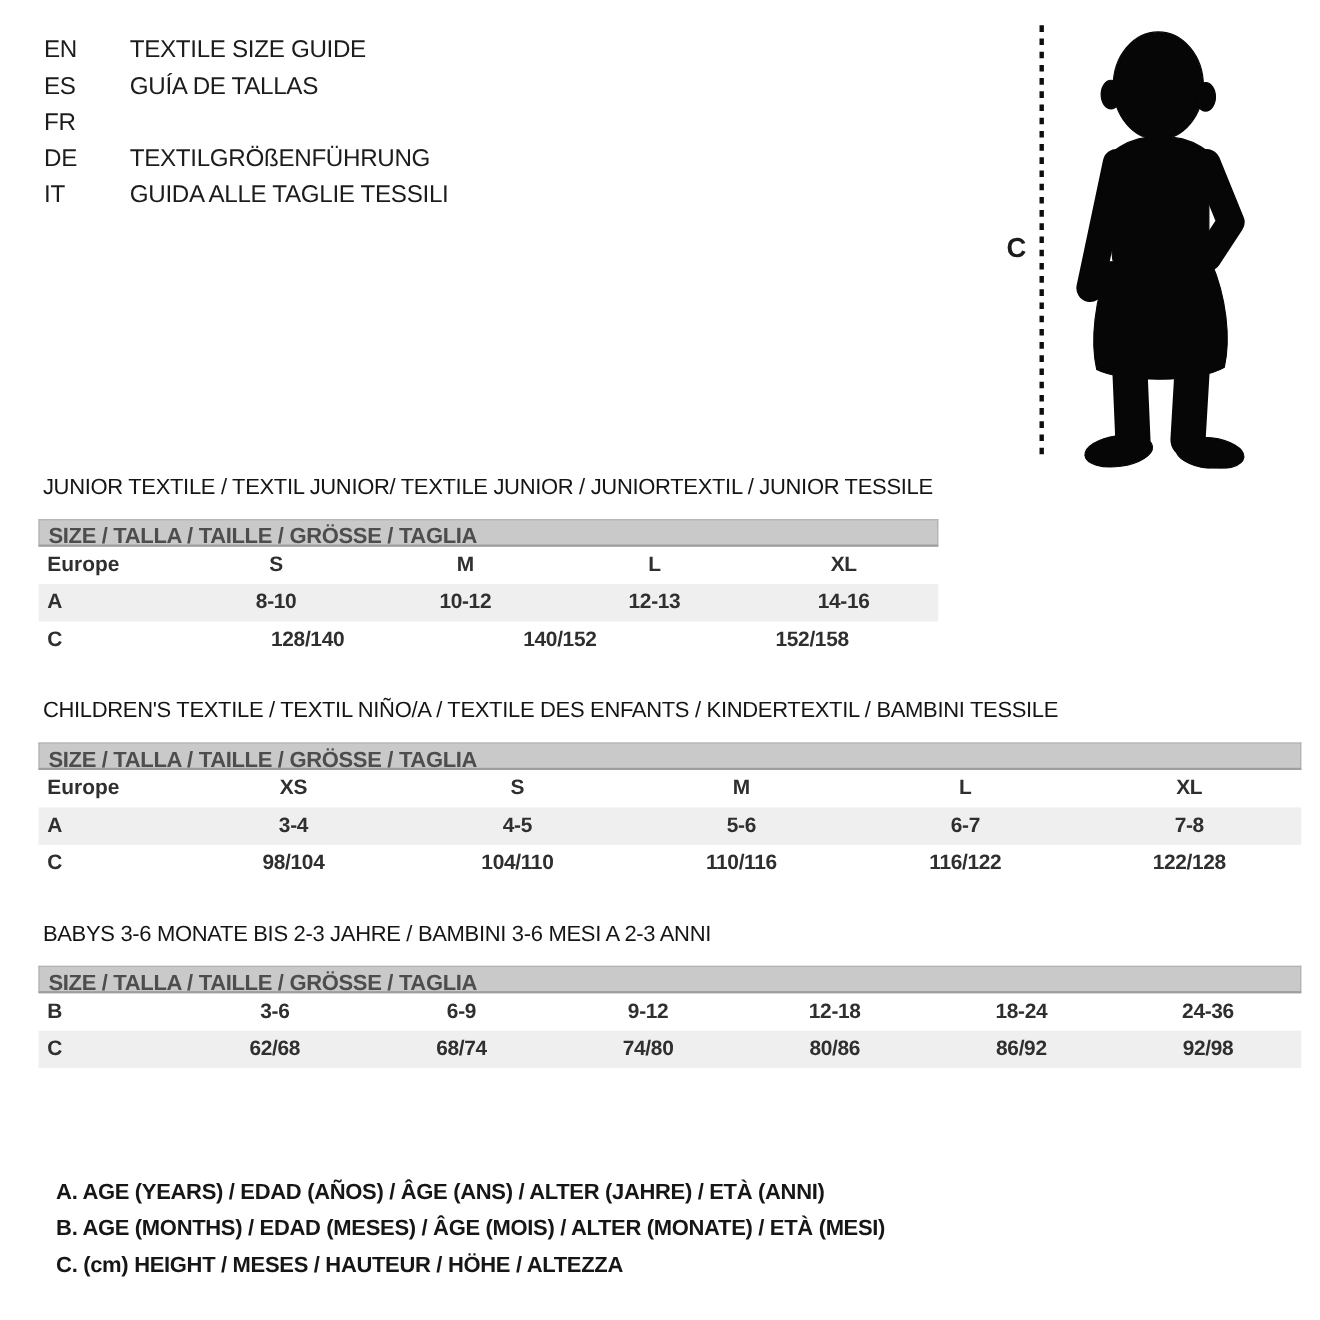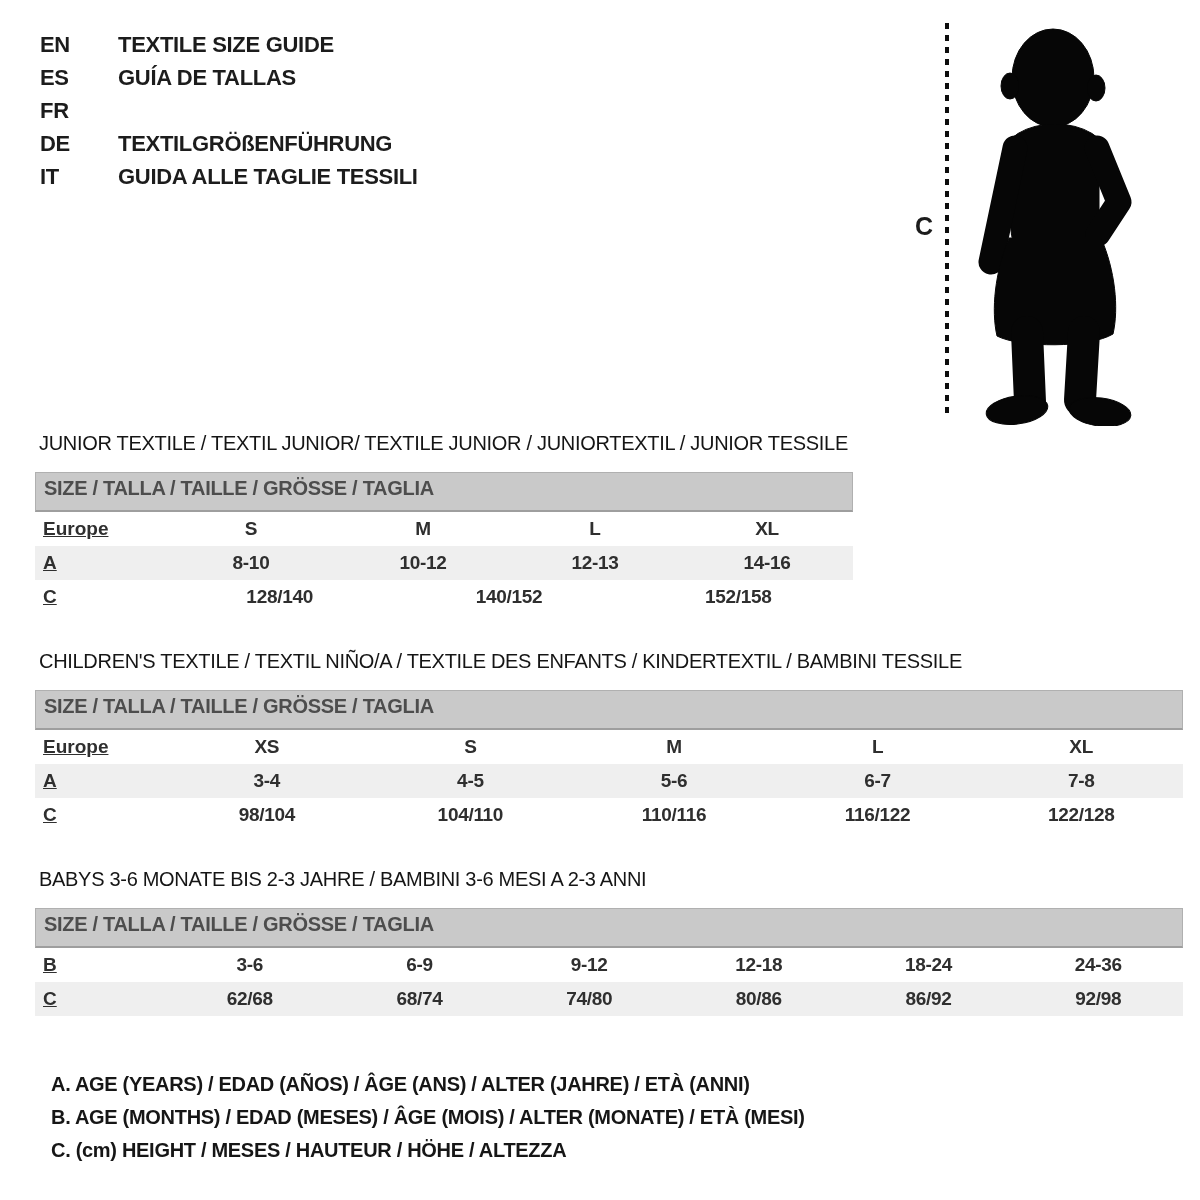--- a/index.html
+++ b/index.html
@@ -15,48 +15,48 @@
   body{
     width:1200px;height:1200px;position:relative;overflow:hidden;
     font-family:"Liberation Sans",sans-serif;
     font-stretch:condensed;
     color:var(--ink);
     -webkit-font-smoothing:antialiased;
   }
 
   
   .lang-list{position:absolute;top:28px;left:40px;}
-  .lang-row{display:flex;line-height:33px;font-size:22px;font-weight:bold;letter-spacing:-0.3px;}
+  .lang-row{display:flex;line-height:33px;font-size:22px;font-weight:normal;letter-spacing:-0.3px;}
   .lang-code{width:78px;}
   .lang-label{white-space:nowrap;}
 
   
   .figure{position:absolute;top:12px;left:905px;width:260px;height:420px;}
   .figure-label{position:absolute;left:10px;top:200px;font-size:25px;font-weight:bold;}
   .dash-svg{position:absolute;left:38px;top:5px;}
   .toddler-svg{position:absolute;left:60px;top:4px;}
 
   
   .content{position:absolute;top:432px;left:35px;width:1148px;}
   .size-section{margin-bottom:36px;}
   .section-title{
     font-size:20px;font-weight:normal;letter-spacing:-0.3px;
     margin:0 0 4px 4px;white-space:nowrap;color:#151515;
   }
   .section-title.last-line{margin-bottom:17px;}
   .size-table{width:100%;}
   .sec-0 .size-table{width:818px;}
   .table-band{
-    height:40px;line-height:30px;background:var(--band-bg);color:var(--band-ink);
+    height:25px;line-height:30px;background:var(--band-bg);color:var(--band-ink);
     border:1px solid var(--band-border);border-bottom:2px solid #9e9e9e;
     font-size:20px;font-weight:bold;padding-left:8px;letter-spacing:-0.3px;
   }
   .table-row{display:flex;height:34px;line-height:34px;font-size:19px;font-weight:bold;color:#2f2f2f;}
   .table-row.shaded{background:var(--row-shaded);}
-  .row-label{width:130px;padding-left:8px;text-align:left;text-decoration:underline;}
+  .row-label{width:130px;padding-left:8px;text-align:left;}
   .row-cell{flex:1;text-align:center;letter-spacing:-0.3px;}
 
   
   .legend{position:absolute;top:1068px;left:51px;}
   .legend-line{font-size:20px;font-weight:bold;line-height:33px;letter-spacing:-0.3px;white-space:nowrap;color:#161616;}
 </style>
 </head>
 <body>
 
 <div class="lang-list">

